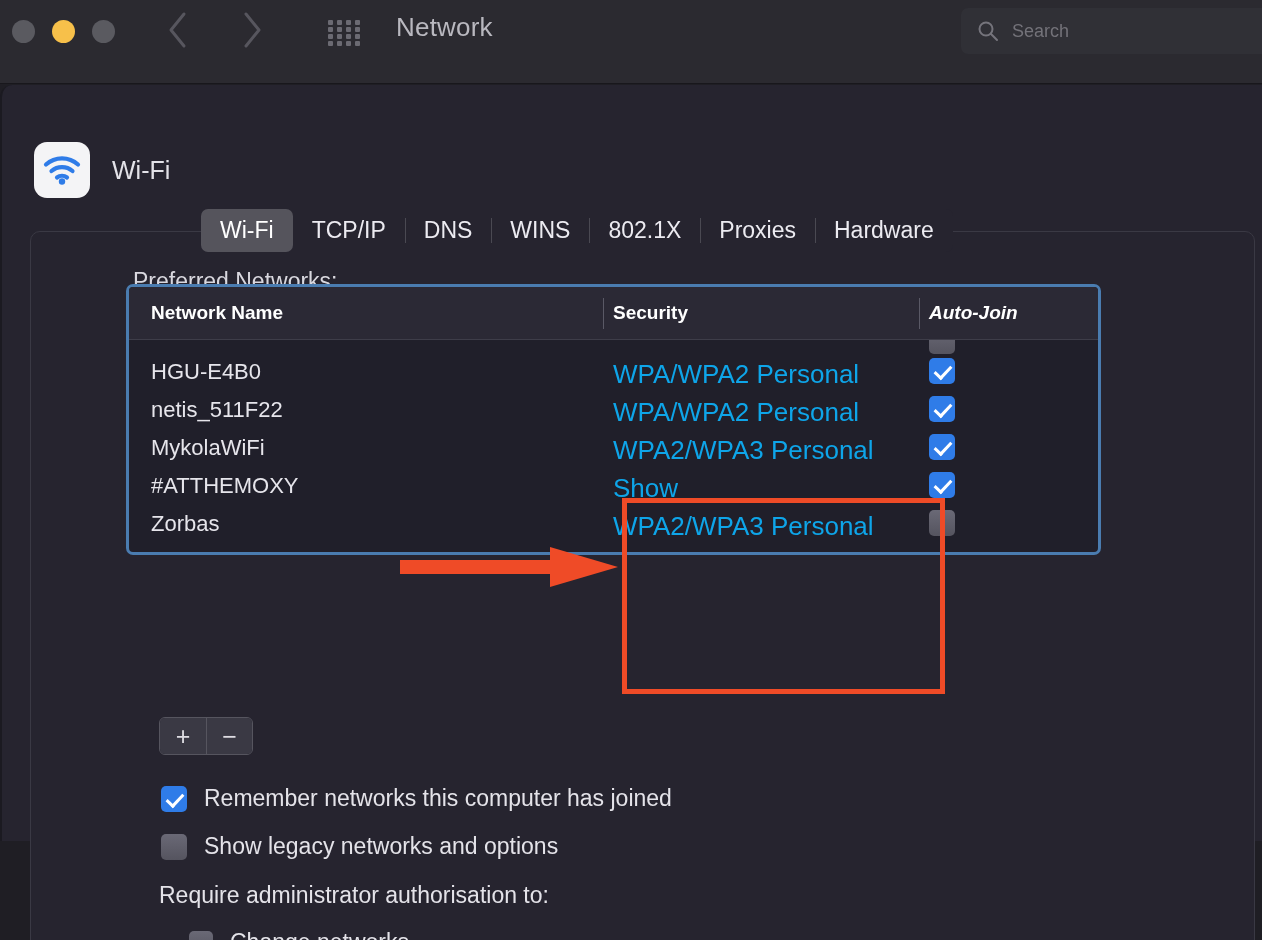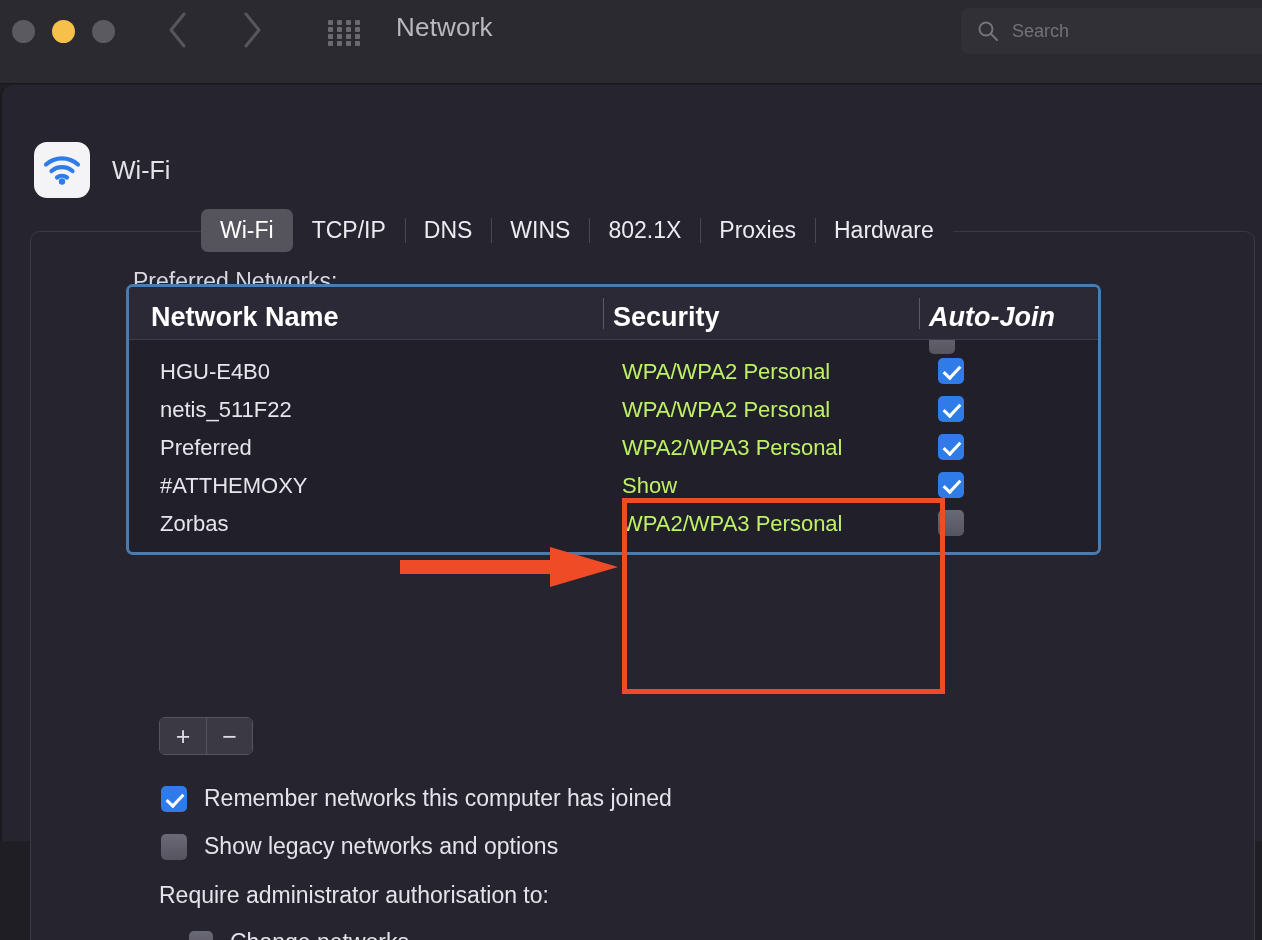--- a/index.html
+++ b/index.html
@@ -92,32 +92,32 @@
   
   .tablewrap {
     position: absolute; left: 124px; top: 199px; width: 975px; height: 271px;
     border: 3px solid #4a7cb0; border-radius: 7px; overflow: hidden;
     background: #201f2a;
   }
   .thead {
     position: relative; height: 53px; background: #2b2935;
     border-bottom: 1px solid #3e3d49; display: flex; align-items: center;
   }
-  .th { font-size: 27px; color: #ffffff; font-weight: bold; position: absolute; top: 15px; }
+  .th { font-size: 19px; color: #ffffff; font-weight: bold; position: absolute; top: 15px; }
   .th.c0 { left: 22px; }
   .th.c1 { left: 484px; }
   .th.c2 { left: 800px; font-style: italic; }
   .vdiv { position: absolute; top: 11px; height: 31px; width: 1px; background: #5a5966; }
   .vdiv.v1 { left: 474px; }
   .vdiv.v2 { left: 790px; }
 
   .tbody { position: relative; }
-  .trow { position: relative; height: 38px; margin-left: 9px; }
+  .trow { position: relative; height: 38px; }
   .cell-name { position: absolute; left: 22px; top: 5px; font-size: 22px; color: #e6e5eb; white-space: nowrap; }
-  .cell-sec  { position: absolute; left: 484px; top: 5px; font-size: 22px; color: #bef264; white-space: nowrap; }
+  .cell-sec  { position: absolute; left: 484px; top: 5px; font-size: 26px; color: #0ea5e9; white-space: nowrap; }
   .cell-join { position: absolute; left: 800px; top: 4px; }
 
   
   .cb { width: 26px; height: 26px; border-radius: 5px; display: inline-block; position: relative; }
   .cb.on  { background: #2f7ce8; }
   .cb.off { background: linear-gradient(#6a6976, #55545f); }
   .cb.on::after {
     content: ""; position: absolute; left: 9px; top: 4px;
     width: 7px; height: 14px; border: solid #fff; border-width: 0 3px 3px 0;
     transform: rotate(43deg);
@@ -276,21 +276,21 @@
           <span class="cell-join"><span class="cb on"></span></span>
         </div>
 
         <div class="trow">
           <span class="cell-name">netis_511F22</span>
           <span class="cell-sec">WPA/WPA2 Personal</span>
           <span class="cell-join"><span class="cb on"></span></span>
         </div>
 
         <div class="trow">
-          <span class="cell-name">Preferred</span>
+          <span class="cell-name">MykolaWiFi</span>
           <span class="cell-sec">WPA2/WPA3 Personal</span>
           <span class="cell-join"><span class="cb on"></span></span>
         </div>
 
         <div class="trow">
           <span class="cell-name">#ATTHEMOXY</span>
           <span class="cell-sec">Show</span>
           <span class="cell-join"><span class="cb on"></span></span>
         </div>
 

